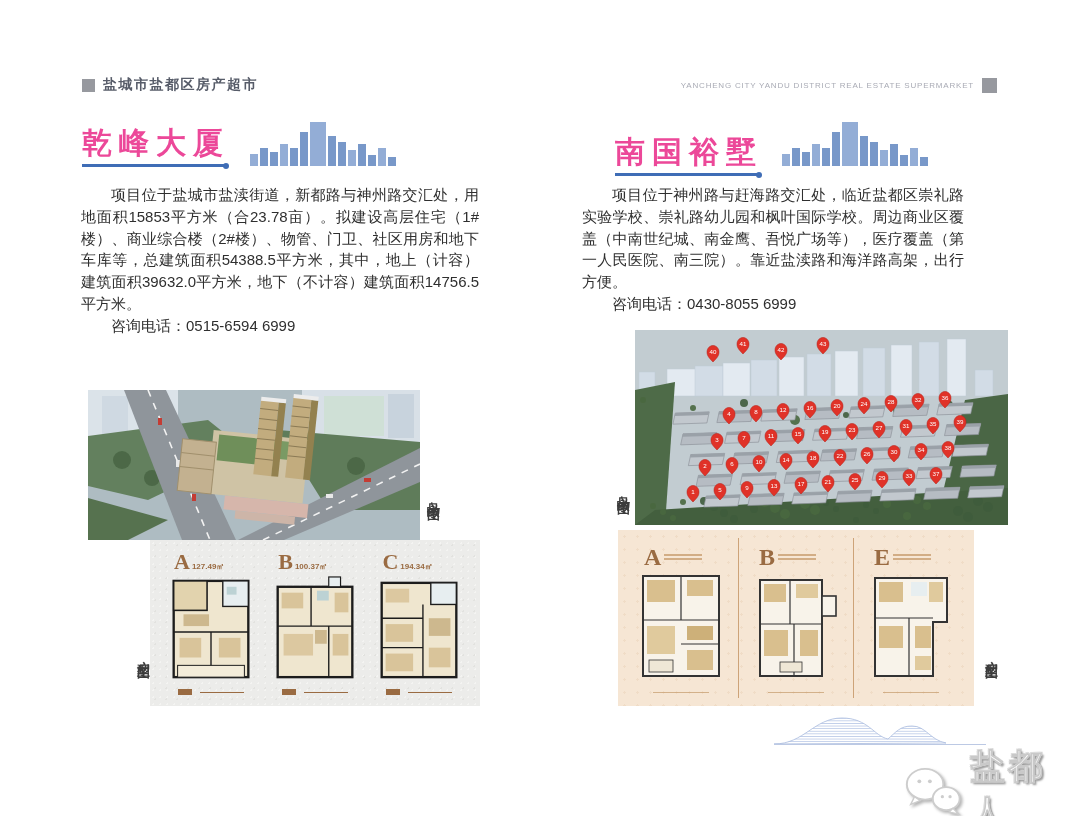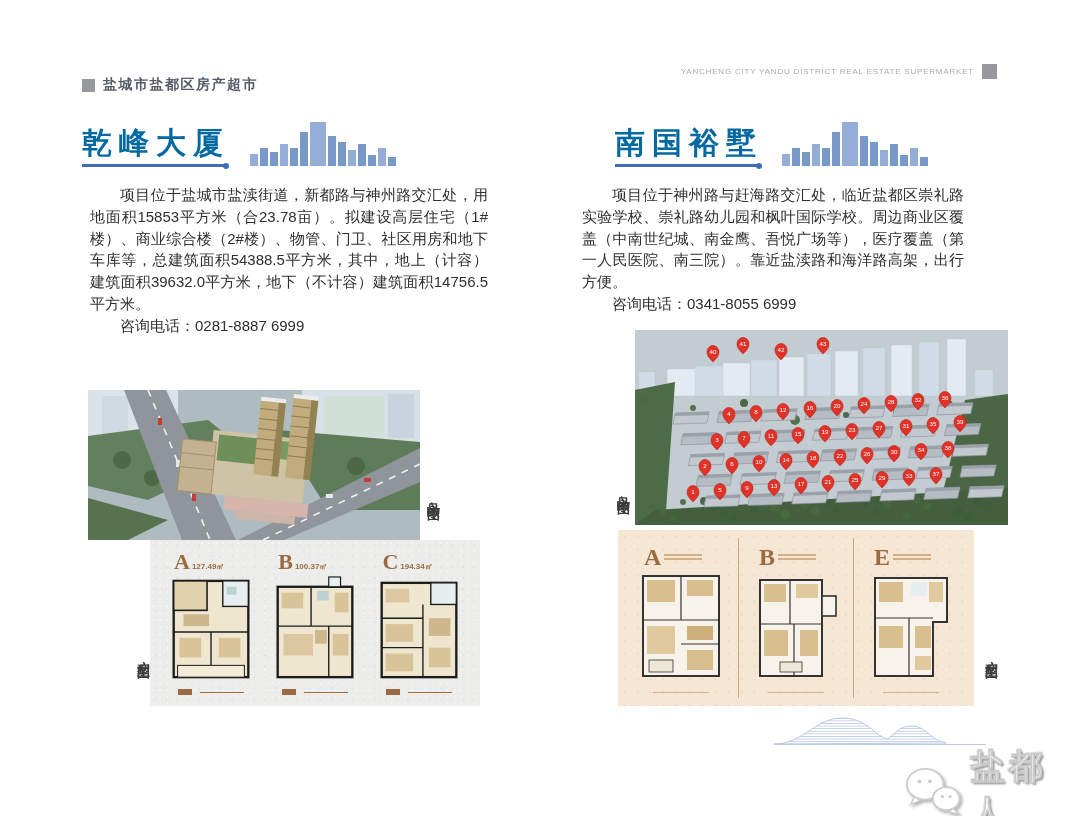--- a/index.html
+++ b/index.html
@@ -9,21 +9,21 @@
 
   
   .hdr{display:flex;align-items:center;gap:8px;}
   .hdr-sq{width:13px;height:13px;background:#97999f;}
   .hdr-sq.big{width:15px;height:15px;}
   .hdr-cn{font-size:14px;font-weight:bold;color:#575c69;letter-spacing:1.5px;}
   .hdr-en{font-size:8px;color:#a9abb5;letter-spacing:.8px;}
 
   
   .ptitle{font-family:"Liberation Serif",serif;font-size:30px;font-weight:bold;
-          color:#0369a1;letter-spacing:7px;line-height:34px;}
+          color:#ec4899;letter-spacing:7px;line-height:34px;}
   .underline{position:relative;margin-top:4px;height:3px;background:#3f6db6;width:143px;}
   .underline::after{content:"";position:absolute;right:-4px;top:-1px;width:6px;height:6px;
           border-radius:50%;background:#3f6db6;}
 
   
   .bodytext{font-size:15px;line-height:21.8px;text-align:justify;color:#2f2f2f;}
   .bodytext p{margin:0;text-indent:2em;}
 
   
   .vlabel{writing-mode:vertical-rl;text-orientation:upright;font-size:13px;font-weight:bold;
@@ -68,21 +68,21 @@
 </style>
 </head>
 <body>
 
 <div id="stage">
 
   <div class="abs hdr" style="left:82px;top:76px;">
     <span class="hdr-sq"></span>
     <span class="hdr-cn">盐城市盐都区房产超市</span>
   </div>
-  <div class="abs hdr" style="right:83px;top:64px;">
+  <div class="abs hdr" style="right:83px;top:78px;">
     <span class="hdr-en">YANCHENG CITY YANDU DISTRICT REAL ESTATE SUPERMARKET</span>
     <span class="hdr-sq big"></span>
   </div>
 
   <div class="abs" style="left:82px;top:126px;">
     <div class="ptitle">乾峰大厦</div>
     <div class="underline"></div>
   </div>
   <svg class="abs skyline" style="left:248px;top:116px;" width="150" height="52" viewBox="0 0 150 52">
       <rect x="2" y="38" width="8" height="12" fill="#8aa6d2" opacity="0.92"></rect>
@@ -94,49 +94,49 @@
       <rect x="62" y="6" width="16" height="44" fill="#8aa6d2" opacity="0.92"></rect>
       <rect x="80" y="20" width="8" height="30" fill="#6d8fc4" opacity="0.92"></rect>
       <rect x="90" y="26" width="8" height="24" fill="#6d8fc4" opacity="0.92"></rect>
       <rect x="100" y="34" width="8" height="16" fill="#8aa6d2" opacity="0.92"></rect>
       <rect x="110" y="28" width="8" height="22" fill="#6d8fc4" opacity="0.92"></rect>
       <rect x="120" y="39" width="8" height="11" fill="#6d8fc4" opacity="0.92"></rect>
       <rect x="130" y="32" width="8" height="18" fill="#8aa6d2" opacity="0.92"></rect>
       <rect x="140" y="41" width="8" height="9" fill="#6d8fc4" opacity="0.92"></rect>
     </svg>
 
-  <div class="abs" style="left:615px;top:126px;">
+  <div class="abs" style="left:615px;top:135px;">
     <div class="ptitle">南国裕墅</div>
     <div class="underline"></div>
   </div>
   <svg class="abs skyline" style="left:780px;top:116px;" width="150" height="52" viewBox="0 0 150 52">
       <rect x="2" y="38" width="8" height="12" fill="#8aa6d2" opacity="0.92"></rect>
       <rect x="12" y="32" width="8" height="18" fill="#6d8fc4" opacity="0.92"></rect>
       <rect x="22" y="36" width="8" height="14" fill="#6d8fc4" opacity="0.92"></rect>
       <rect x="32" y="28" width="8" height="22" fill="#8aa6d2" opacity="0.92"></rect>
       <rect x="42" y="32" width="8" height="18" fill="#6d8fc4" opacity="0.92"></rect>
       <rect x="52" y="16" width="8" height="34" fill="#6d8fc4" opacity="0.92"></rect>
       <rect x="62" y="6" width="16" height="44" fill="#8aa6d2" opacity="0.92"></rect>
       <rect x="80" y="20" width="8" height="30" fill="#6d8fc4" opacity="0.92"></rect>
       <rect x="90" y="26" width="8" height="24" fill="#6d8fc4" opacity="0.92"></rect>
       <rect x="100" y="34" width="8" height="16" fill="#8aa6d2" opacity="0.92"></rect>
       <rect x="110" y="28" width="8" height="22" fill="#6d8fc4" opacity="0.92"></rect>
       <rect x="120" y="39" width="8" height="11" fill="#6d8fc4" opacity="0.92"></rect>
       <rect x="130" y="32" width="8" height="18" fill="#8aa6d2" opacity="0.92"></rect>
       <rect x="140" y="41" width="8" height="9" fill="#6d8fc4" opacity="0.92"></rect>
     </svg>
 
-  <div class="abs bodytext" style="left:90px;top:184px;width:398px;">
+  <div class="abs bodytext" style="left:81px;top:184px;width:398px;">
     <p>项目位于盐城市盐渎街道，新都路与神州路交汇处，用地面积15853平方米（合23.78亩）。拟建设高层住宅（1#楼）、商业综合楼（2#楼）、物管、门卫、社区用房和地下车库等，总建筑面积54388.5平方米，其中，地上（计容）建筑面积39632.0平方米，地下（不计容）建筑面积14756.5平方米。</p>
-    <p>咨询电话：0281-8887 6999</p>
+    <p>咨询电话：0515-6594 6999</p>
   </div>
 
   <div class="abs bodytext" style="left:582px;top:184px;width:382px;">
     <p>项目位于神州路与赶海路交汇处，临近盐都区崇礼路实验学校、崇礼路幼儿园和枫叶国际学校。周边商业区覆盖（中南世纪城、南金鹰、吾悦广场等），医疗覆盖（第一人民医院、南三院）。靠近盐渎路和海洋路高架，出行方便。</p>
-    <p>咨询电话：0341-8055 6999</p>
+    <p>咨询电话：0430-8055 6999</p>
   </div>
 
   <svg class="abs" style="left:88px;top:390px;" width="332" height="150" viewBox="0 0 332 150">
     <rect width="332" height="150" fill="#aebcc2"></rect>
 
     <rect x="0" y="0" width="90" height="46" fill="#dbe3e9"></rect>
     <rect x="14" y="6" width="26" height="38" fill="#cfd9e2"></rect>
     <rect x="214" y="0" width="118" height="52" fill="#d8e0e7"></rect>
     <rect x="300" y="4" width="26" height="44" fill="#c8d3dd"></rect>
     <rect x="236" y="6" width="60" height="40" fill="#cfe0d6"></rect>

